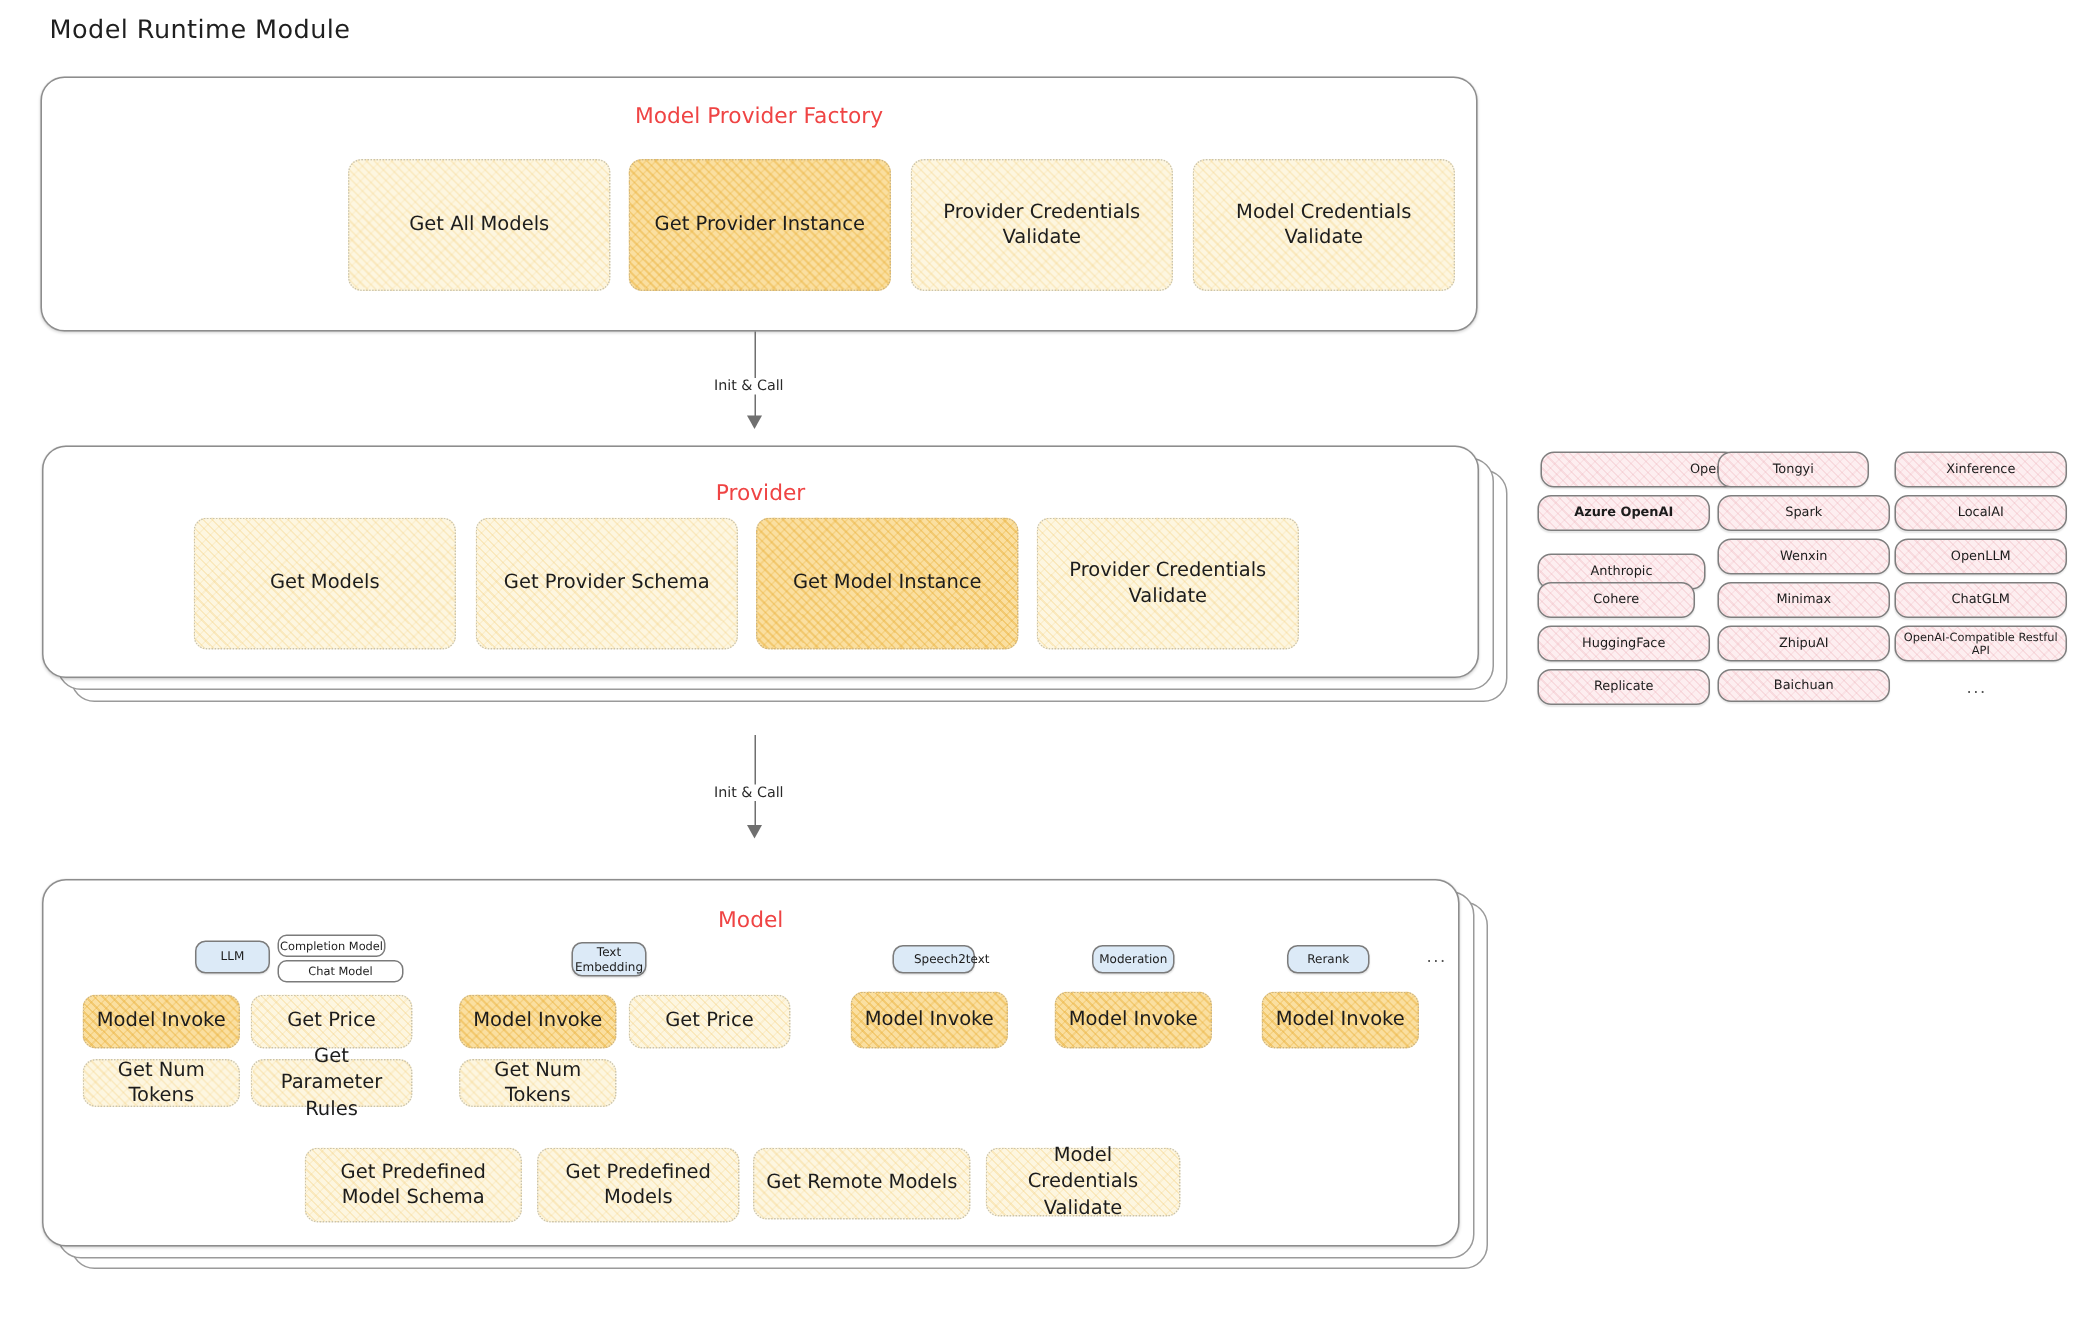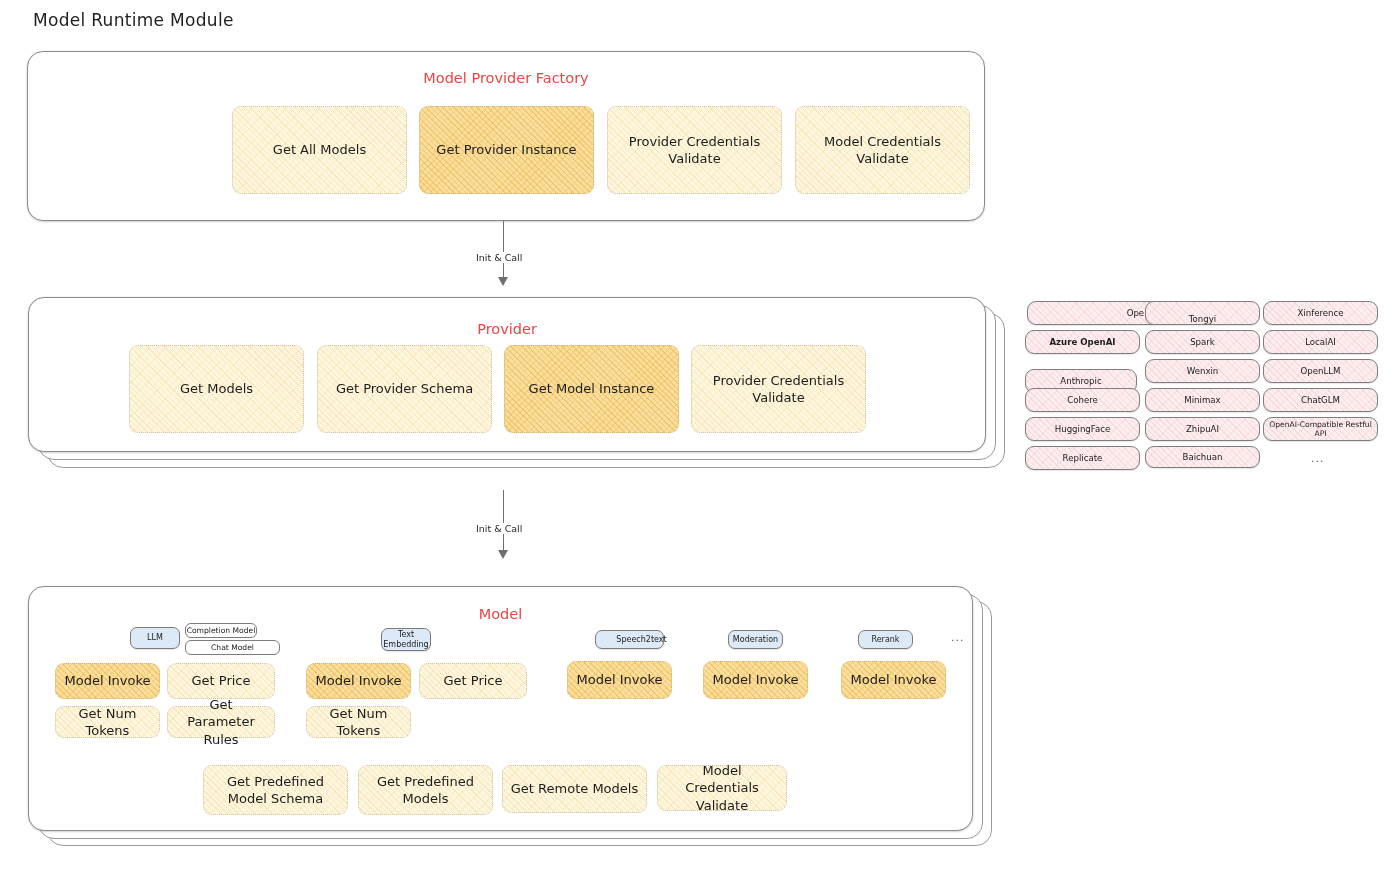--- a/index.html
+++ b/index.html
@@ -203,31 +203,31 @@
 
   <div class="ppill" style="left:1027px; top:301px; width:132px; height:24px;justify-content:flex-end;">
     <span>OpenAI</span>
   </div>
   <div class="ppill" style="left:1025px; top:330px; width:115px; height:24px;font-weight:bold;">
     <span>Azure OpenAI</span>
   </div>
   <div class="ppill" style="left:1025px; top:369px; width:112px; height:24px;">
     <span>Anthropic</span>
   </div>
-  <div class="ppill" style="left:1025px; top:388px; width:115px; height:24px;">
+  <div class="ppill" style="left:1025px; top:388px; width:105px; height:24px;">
     <span>Cohere</span>
   </div>
   <div class="ppill" style="left:1025px; top:417px; width:115px; height:24px;">
     <span>HuggingFace</span>
   </div>
   <div class="ppill" style="left:1025px; top:446px; width:115px; height:24px;">
     <span>Replicate</span>
   </div>
 
-  <div class="ppill" style="left:1145px; top:301px; width:115px; height:24px;align-items:flex-end;">
+  <div class="ppill" style="left:1145px; top:301px; width:101px; height:24px;">
     <span>Tongyi</span>
   </div>
   <div class="ppill" style="left:1145px; top:330px; width:115px; height:24px;">
     <span>Spark</span>
   </div>
   <div class="ppill" style="left:1145px; top:359px; width:115px; height:24px;">
     <span>Wenxin</span>
   </div>
   <div class="ppill" style="left:1145px; top:388px; width:115px; height:24px;">
     <span>Minimax</span>
@@ -265,21 +265,21 @@
   <div class="panel" style="left:28px; top:586px; width:945px; height:245px;">
     <div class="panel-title" style="top:19px;">Model</div>
   </div>
 
   <div class="bpill" style="left:130px; top:627px; width:50px; height:22px;">
     <span>LLM</span>
   </div>
   <div class="wpill" style="left:185px; top:623px; width:72px; height:15px;">
     <span>Completion Model</span>
   </div>
-  <div class="wpill" style="left:185px; top:640px; width:95px; height:15px;">
+  <div class="wpill" style="left:185px; top:640px; width:84px; height:15px;">
     <span>Chat Model</span>
   </div>
   <div class="mbox dark" style="left:55px; top:663px; width:105px; height:36px;">
     <span>Model Invoke</span>
   </div>
   <div class="mbox light" style="left:167px; top:663px; width:108px; height:36px;">
     <span>Get Price</span>
   </div>
   <div class="mbox light" style="left:55px; top:706px; width:105px; height:32px;">
     <span>Get Num Tokens</span>
@@ -294,21 +294,21 @@
   <div class="mbox dark" style="left:306px; top:663px; width:105px; height:36px;">
     <span>Model Invoke</span>
   </div>
   <div class="mbox light" style="left:419px; top:663px; width:108px; height:36px;">
     <span>Get Price</span>
   </div>
   <div class="mbox light" style="left:306px; top:706px; width:105px; height:32px;">
     <span>Get Num Tokens</span>
   </div>
 
-  <div class="bpill" style="left:595px; top:630px; width:69px; height:19px;padding-left:24px;">
+  <div class="bpill" style="left:595px; top:630px; width:55px; height:19px;padding-left:24px;">
     <span>Speech2text</span>
   </div>
   <div class="mbox dark" style="left:567px; top:661px; width:105px; height:38px;">
     <span>Model Invoke</span>
   </div>
 
   <div class="bpill" style="left:728px; top:630px; width:55px; height:19px;">
     <span>Moderation</span>
   </div>
   <div class="mbox dark" style="left:703px; top:661px; width:105px; height:38px;">

